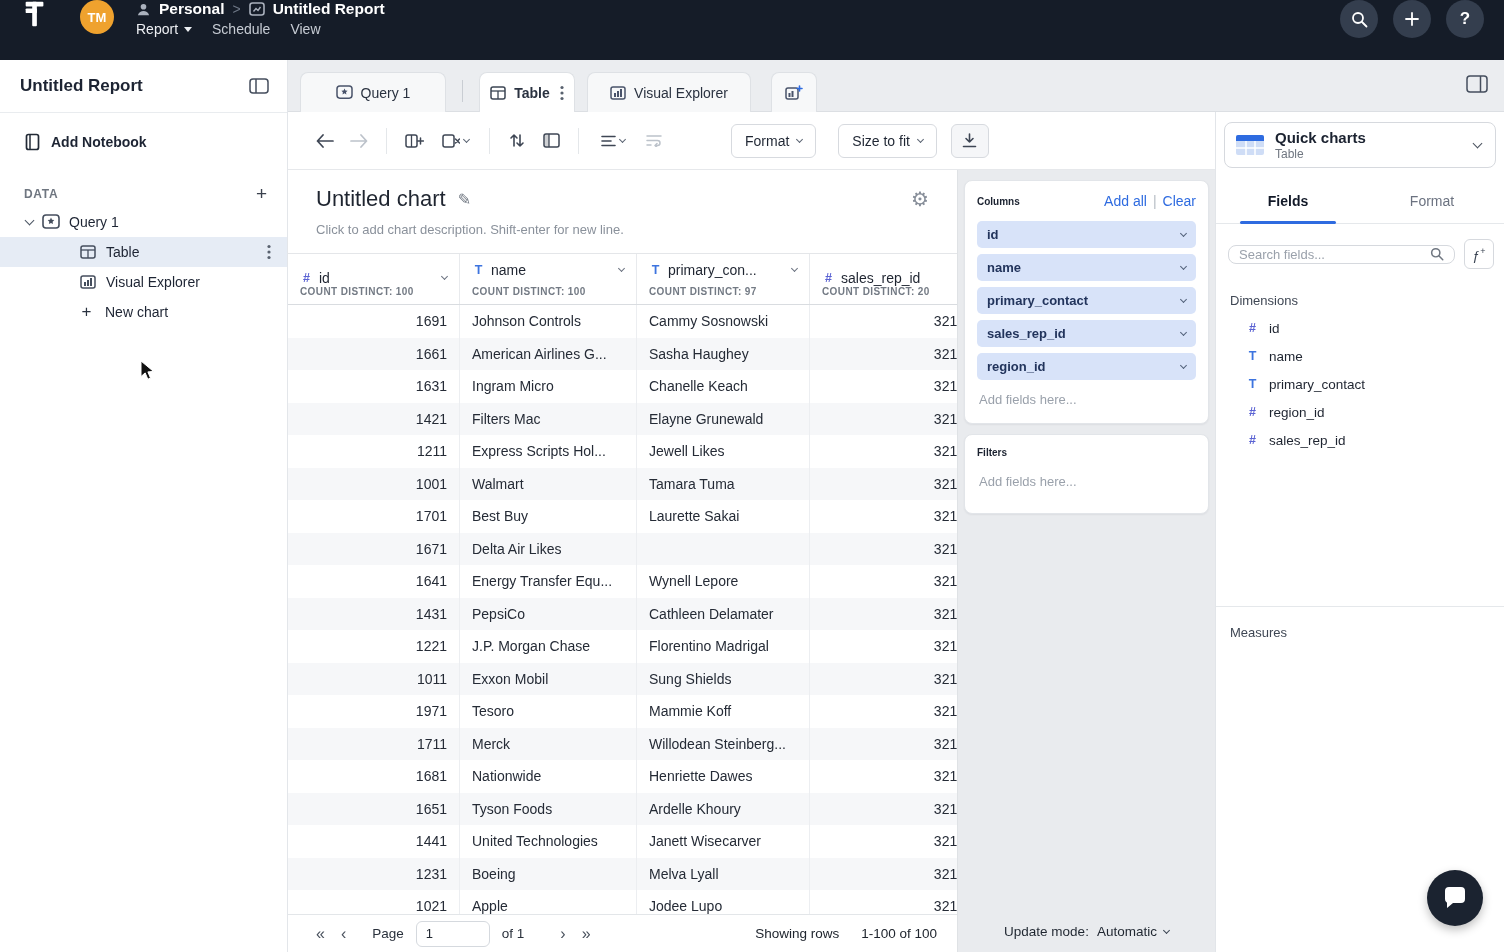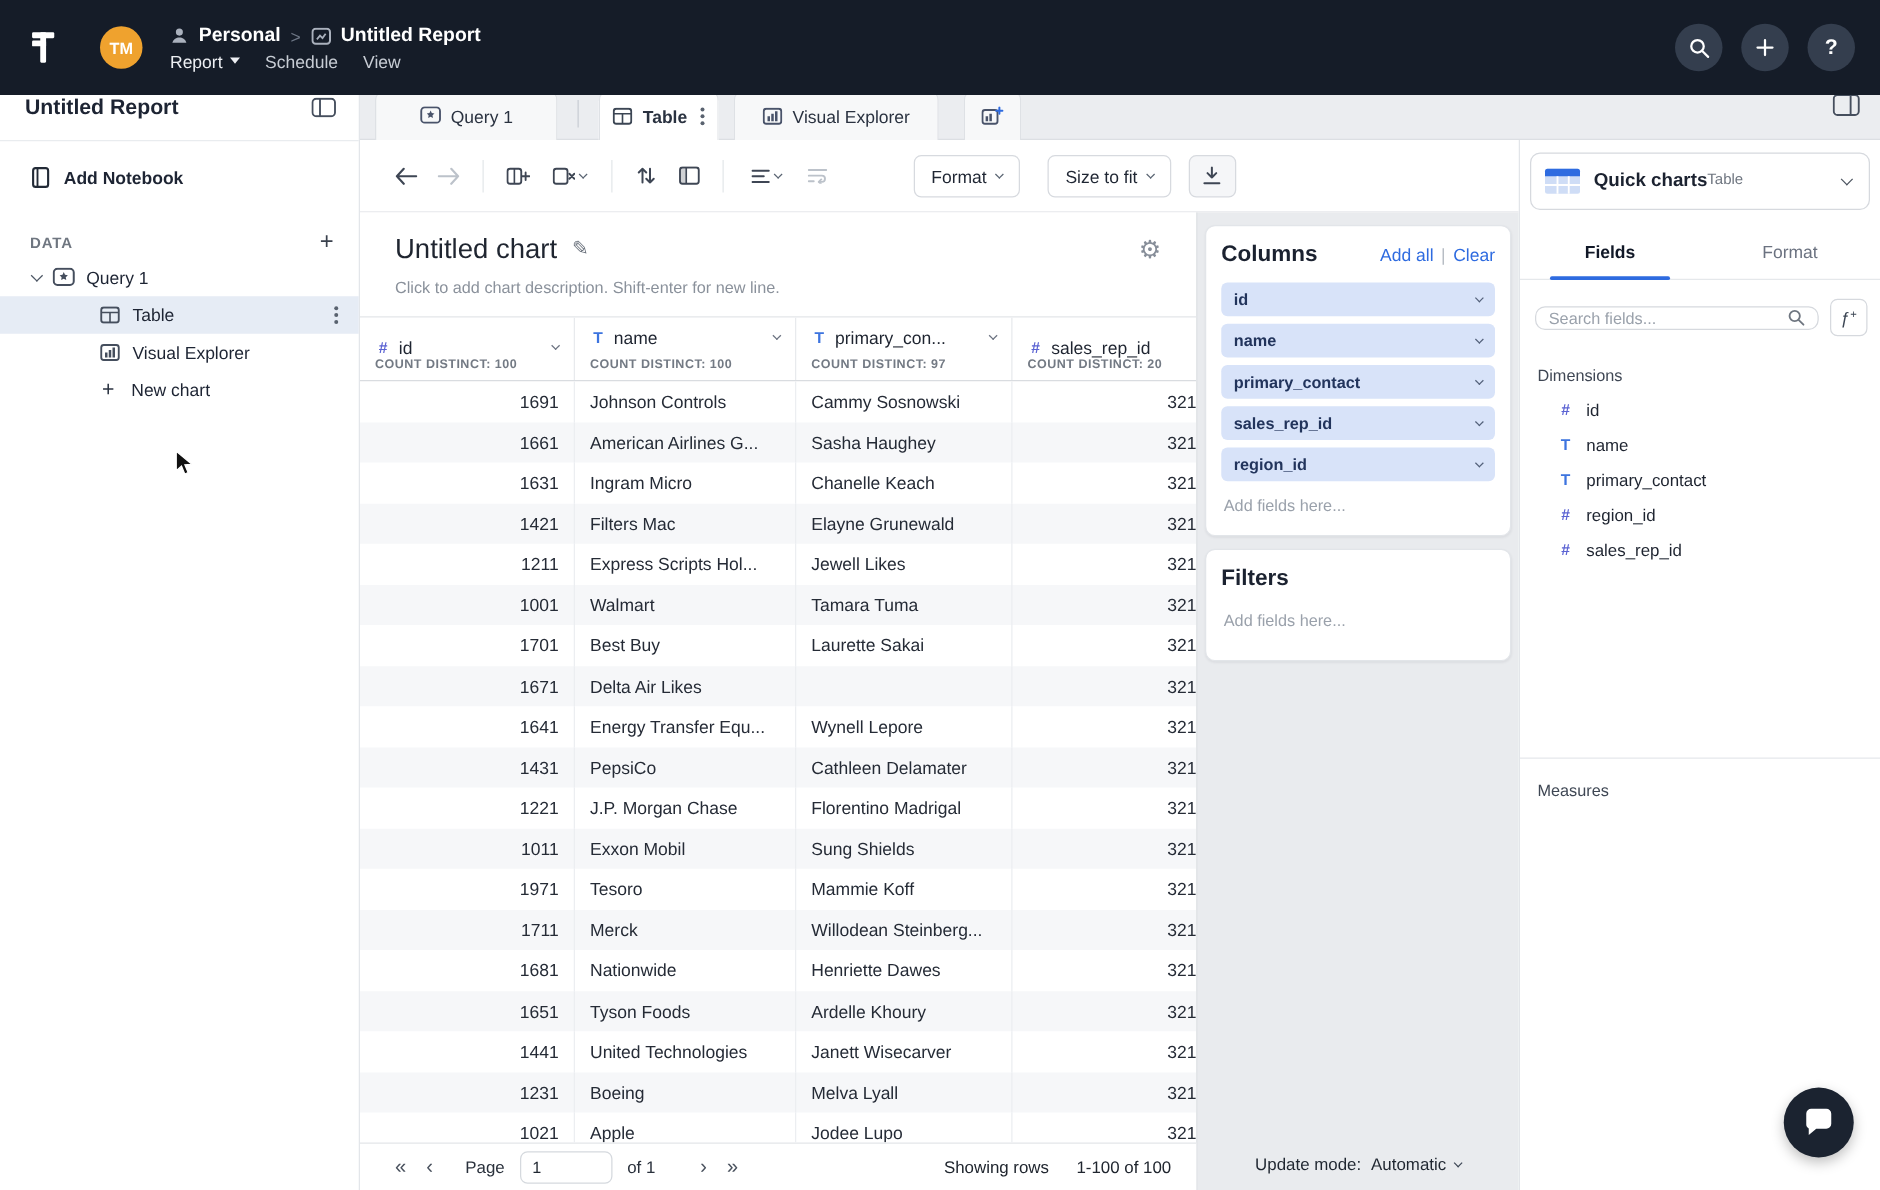--- a/index.html
+++ b/index.html
@@ -1,21 +1,21 @@
 <!DOCTYPE html>
 <html><head>
 <meta charset="utf-8">
 <style>
   *{box-sizing:border-box;margin:0;padding:0}
   html,body{width:1504px;height:952px;overflow:hidden}
   body{font-family:"Liberation Sans",sans-serif;background:#fff;position:relative;color:#1E2430;font-size:14px}
   svg{display:block}
 
   
-  .topbar{position:absolute;top:0;left:0;right:0;height:76px;background:#151C28;display:flex;align-items:center;z-index:30}
+  .topbar{position:absolute;top:0;left:0;right:0;height:60px;background:#151C28;display:flex;align-items:flex-start;z-index:30}
   .logo{margin-left:18px;cursor:pointer}
   .avatar{width:34px;height:34px;border-radius:50%;background:#EFA22E;margin-left:28px;color:#fff;font-weight:700;font-size:13px;display:flex;align-items:center;justify-content:center}
   .tb-center{margin-left:22px;display:flex;flex-direction:column;gap:3px}
   .crumbs{display:flex;align-items:center;gap:8px;color:#fff;font-size:15.5px;font-weight:700}
   .crumb-sep{color:#6E7786;font-weight:400;font-size:14px}
   .tb-menus{display:flex;gap:20px;font-size:14px;color:#C7CCD4;align-items:center}
   .tb-menu{display:flex;align-items:center;gap:6px;cursor:pointer}
   .tb-menu.primary{color:#EDEFF3}
   .caret{width:0;height:0;border-left:4px solid transparent;border-right:4px solid transparent;border-top:5px solid currentColor;display:inline-block}
   .tb-right{margin-left:auto;margin-right:20px;display:flex;gap:15px}
@@ -87,35 +87,35 @@
   .pg-ic{font-size:16px;color:#4A525E;padding:0 8px;cursor:pointer}
   .pg-label{margin-left:18px;margin-right:12px}
   .pg-input{width:74px;height:26px;border:1px solid #D5D9DE;border-radius:6px;padding-left:9px;font-size:13px;font-family:inherit;color:#1F2630}
   .pg-of{margin-left:12px;margin-right:28px}
   .pg-right{margin-left:auto;display:flex;gap:22px;color:#20262F}
 
   
   .columns-zone{width:258px;background:#E9EBEE;border-left:1px solid #DFE2E5;padding:10px 6px;position:relative;flex:none}
   .panel-card{background:#fff;border:1px solid #E2E5E9;border-radius:8px;box-shadow:0 1px 2px rgba(16,24,40,.06);padding:12px;margin-bottom:10px}
   .card-head{display:flex;align-items:center;justify-content:space-between}
-  .card-title{font-size:18px;font-weight:700;color:#1B2230}
+  .card-title{font-size:10px;font-weight:700;color:#1B2230}
   .card-links{font-size:14px;display:flex;gap:6px;align-items:center}
   .card-links a{color:#2E6BE0;cursor:pointer;text-decoration:none}
   .linksep{color:#B6BCC4}
   .pill-list{margin-top:12px}
   .pill{height:27px;border-radius:5px;background:#D8E3F9;color:#22345C;font-size:13px;font-weight:700;padding:0 10px;display:flex;align-items:center;justify-content:space-between;margin-bottom:6px;cursor:grab}
   .pill-chev{color:#53617A}
   .addfields{margin-top:10px;font-size:13px;color:#9AA1AB;padding:2px 2px 4px 2px}
   .update-row{position:absolute;bottom:13px;left:0;right:0;display:flex;justify-content:center;align-items:center;gap:8px;font-size:13.5px;color:#1F2630}
   .update-select{display:flex;align-items:center;gap:7px;cursor:pointer}
 
   
   .fields-panel{width:289px;background:#fff;border-left:1px solid #E2E5E9;display:flex;flex-direction:column;position:relative;flex:none}
   .quick{margin:10px 8px 6px 8px;border:1px solid #D6D9DE;border-radius:8px;height:46px;display:flex;align-items:center;padding:0 14px 0 10px;gap:10px;cursor:pointer}
-  .quick-texts{display:flex;flex-direction:row;line-height:1.2}
+  .quick-texts{display:flex;flex-direction:column;line-height:1.2}
   .quick-title{font-size:15px;font-weight:700;color:#1B2230}
   .quick-sub{font-size:12px;color:#6F7680}
   .quick .chev{margin-left:auto;color:#4A525E}
   .ftabs{display:flex;border-bottom:1px solid #E5E8EB;margin-top:6px}
   .ftab{flex:1;text-align:center;padding:13px 0 14px;font-size:14px;color:#6B7280;position:relative;cursor:pointer}
   .ftab.active{color:#111827;font-weight:700}
   .ftab.active::after{content:"";position:absolute;left:17%;right:17%;bottom:-1px;height:3px;background:#2E6BE0;border-radius:2px}
   .search-row{display:flex;gap:9px;padding:15px 10px 0 12px;align-items:center}
   .search-box{flex:1;height:19px;border:1px solid #D6D9DE;border-radius:8px;display:flex;align-items:center;padding:0 10px}
   .search-box input{border:none;outline:none;flex:1;font-size:13px;font-family:inherit;color:#1F2630;background:transparent}

